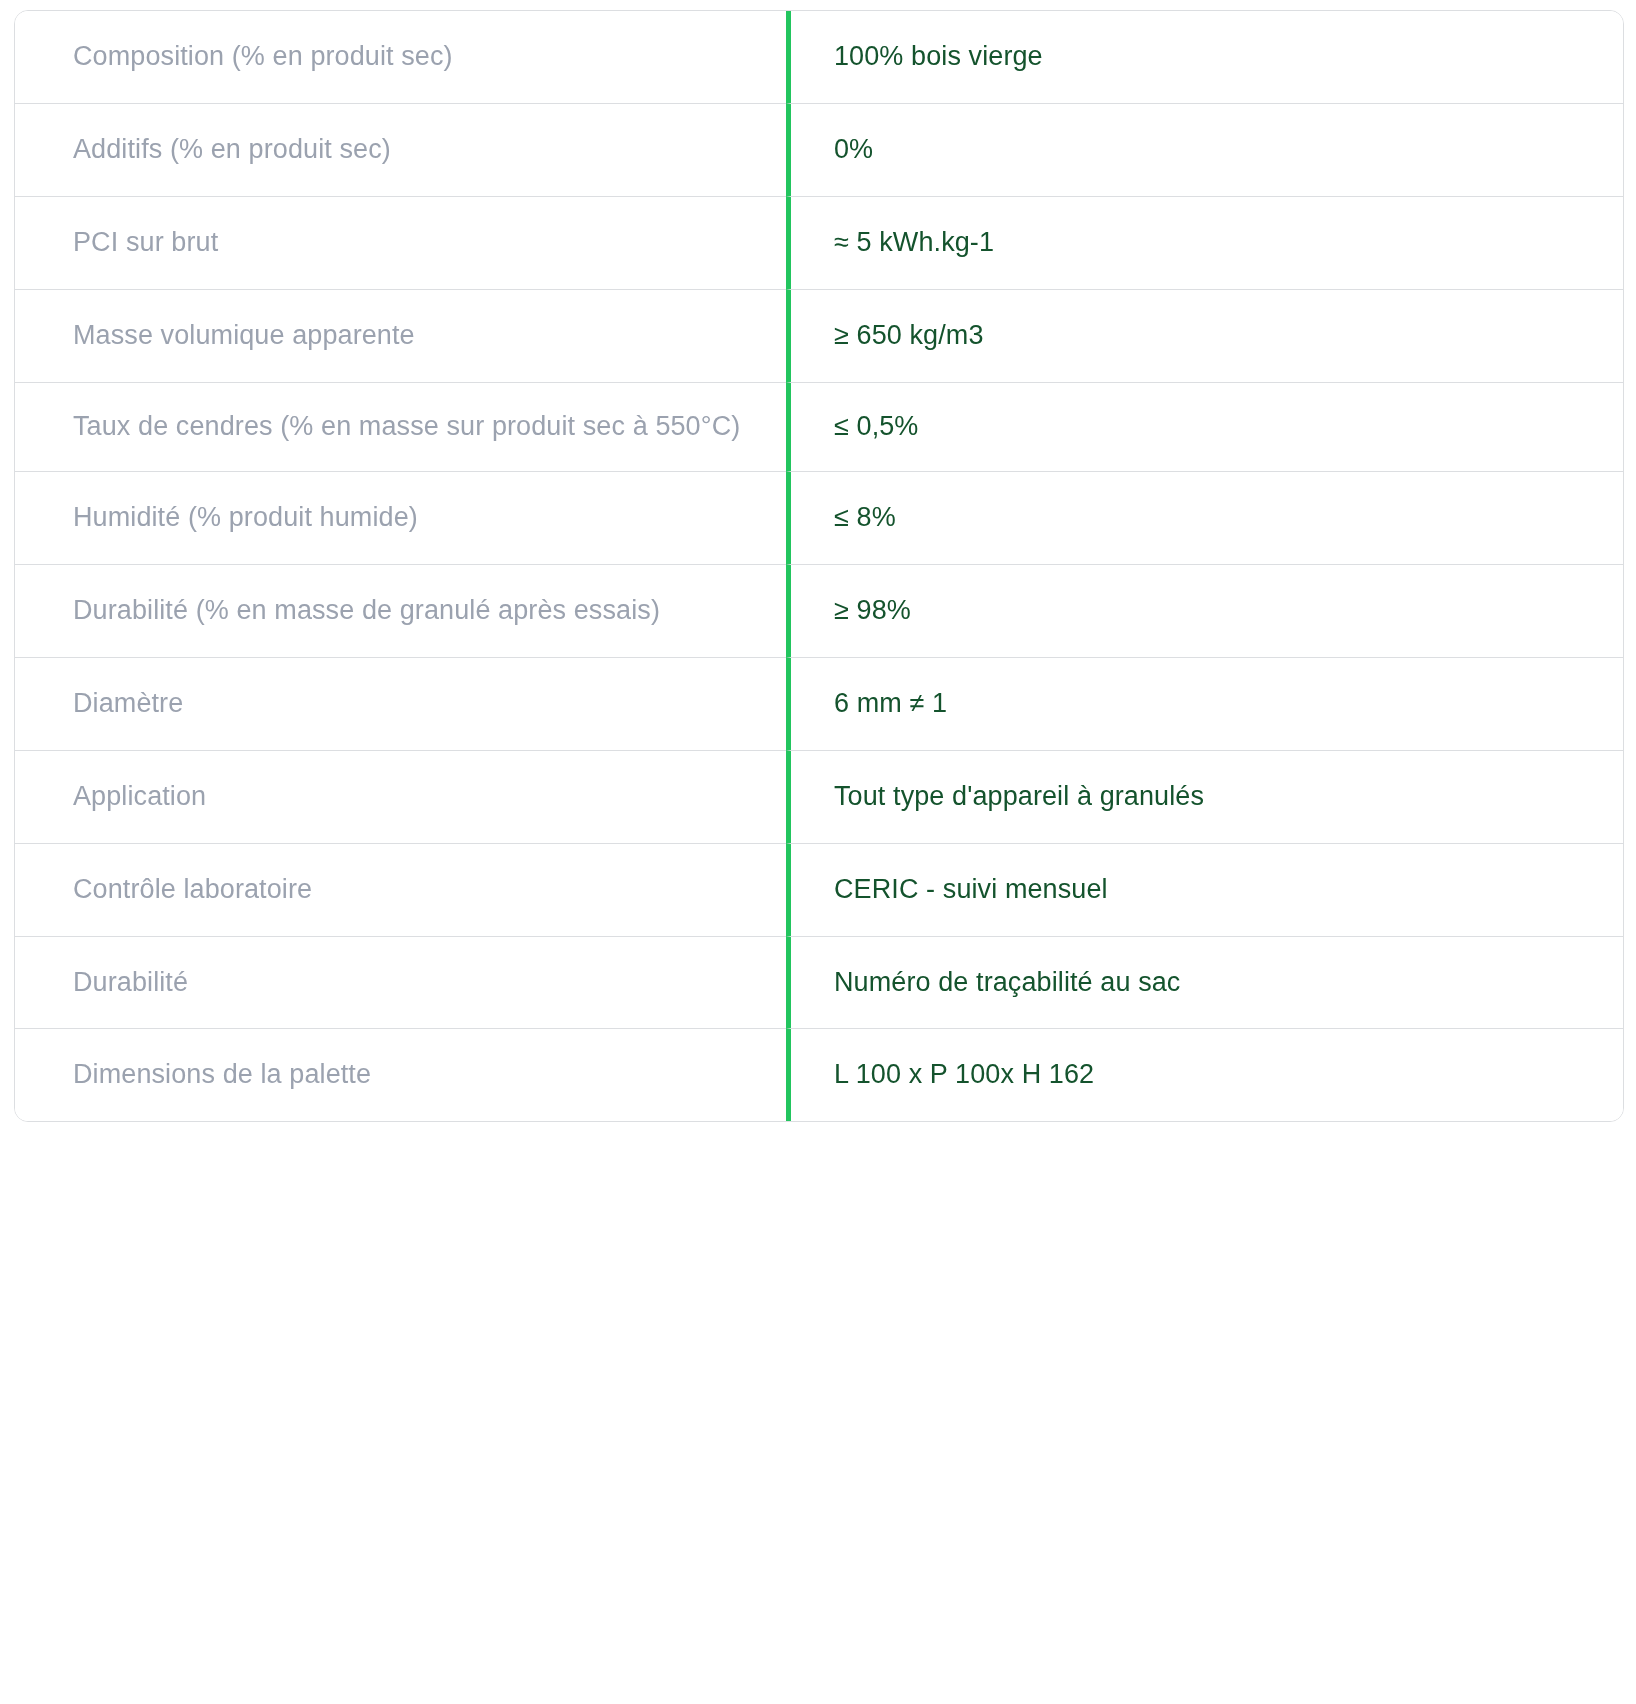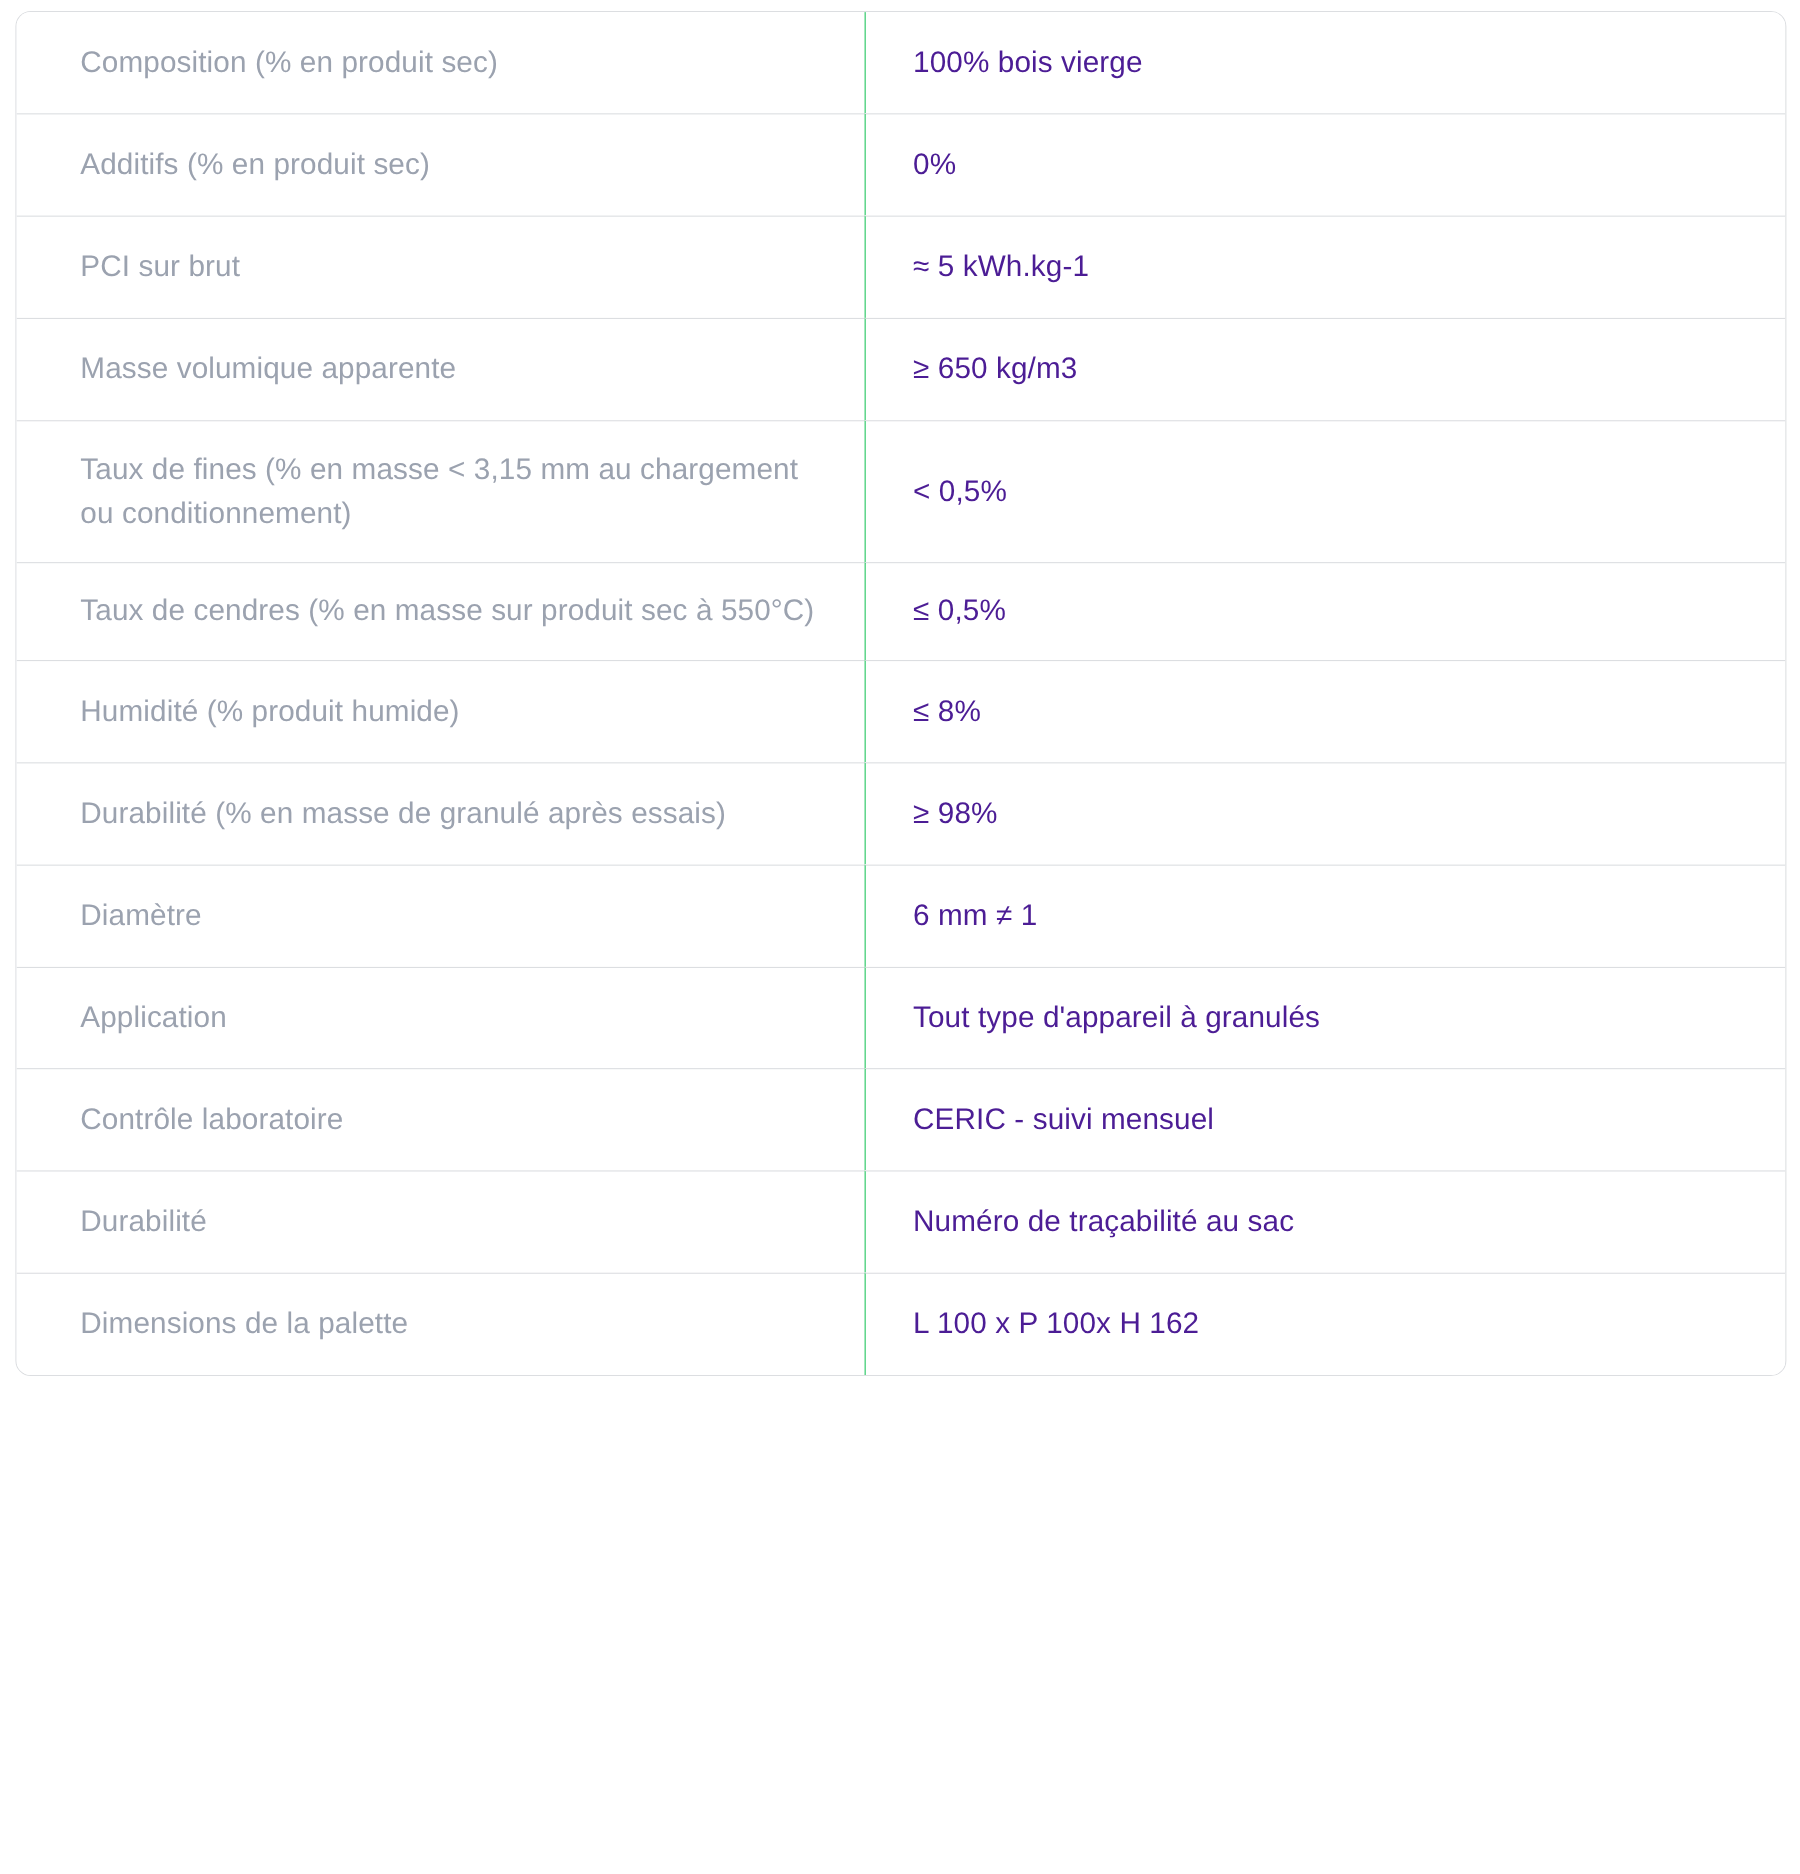--- a/index.html
+++ b/index.html
@@ -57,23 +57,23 @@
     letter-spacing: 0.1px;
     word-wrap: break-word;
   }
 
   .cell-value {
     box-sizing: border-box;
     padding: 26px 40px 26px 43px;
     font-size: 27px;
     line-height: 1.48;
     font-weight: 400;
-    color: #4c1d95;
+    color: #14532d;
     letter-spacing: 0.1px;
-    border-left: 1px solid #22c55e;
+    border-left: 5px solid #22c55e;
     word-wrap: break-word;
   }
 
   
   .spec-row.tall .cell-label,
   .spec-row.tall .cell-value { padding-top: 24px; padding-bottom: 24px; }
 </style>
 </head>
 <body>
 
@@ -92,24 +92,20 @@
         <td class="cell-label">Additifs (% en produit sec)</td>
         <td class="cell-value">0%</td>
       </tr>
       <tr class="spec-row">
         <td class="cell-label">PCI sur brut</td>
         <td class="cell-value">≈ 5 kWh.kg-1</td>
       </tr>
       <tr class="spec-row">
         <td class="cell-label">Masse volumique apparente</td>
         <td class="cell-value">≥ 650 kg/m3</td>
-      </tr>
-      <tr class="spec-row tall">
-        <td class="cell-label">Taux de fines (% en masse &lt; 3,15 mm au chargement ou conditionnement)</td>
-        <td class="cell-value">&lt; 0,5%</td>
       </tr>
       <tr class="spec-row tall">
         <td class="cell-label">Taux de cendres (% en masse sur produit sec à 550°C)</td>
         <td class="cell-value">≤ 0,5%</td>
       </tr>
       <tr class="spec-row">
         <td class="cell-label">Humidité (% produit humide)</td>
         <td class="cell-value">≤ 8%</td>
       </tr>
       <tr class="spec-row">

